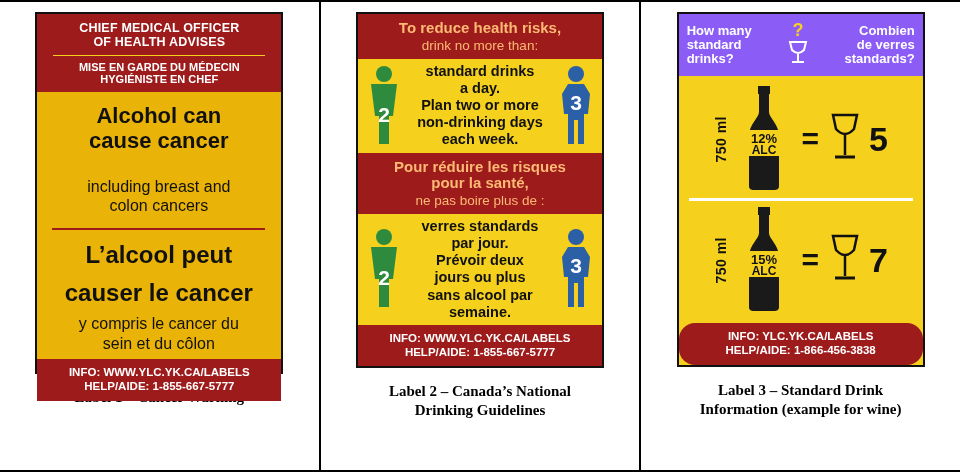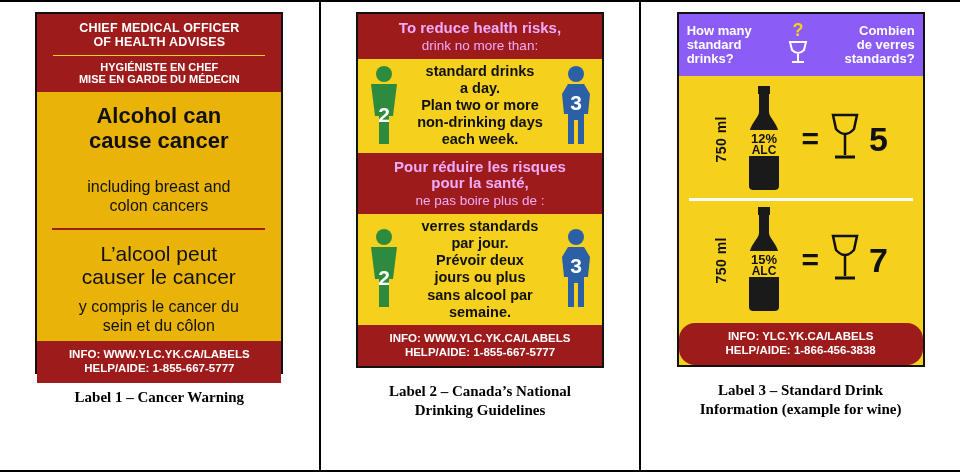--- a/index.html
+++ b/index.html
@@ -98,44 +98,45 @@
   .l1-sub {
     font-size: 16px;
     line-height: 1.2;
     margin-top: 24px;
   }
   .l1-sep {
     border-top: 2px solid #9e1b1b;
     margin: 12px 6px 12px 6px;
   }
   .l1-head2 {
-    font-weight: normal;
-    font-size: 21px;
+    font-weight: bold;
+    font-size: 24px;
     line-height: 1.12;
+    margin-top: 11px;
   }
   .l1-sub2 {
     font-size: 16px;
     line-height: 1.2;
     margin-top: 8px;
   }
   .l1-foot {
     background: #9e1b1b;
     color: #fff;
     font-weight: bold;
     font-size: 11.5px;
     text-align: center;
     padding: 6px 4px 7px 4px;
     line-height: 1.25;
   }
 
   
   .l2 { height: 362px; display: flex; flex-direction: column; }
   .l2-band {
     background: #9e1b1b;
-    color: #f0abfc;
+    color: #fdba74;
     text-align: center;
     padding: 6px 6px 6px 6px;
   }
   .l2-band .b1 { font-weight: bold; font-size: 15px; line-height: 1.1; }
   .l2-band .b2 { font-size: 13.5px; line-height: 1.15; margin-top: 1px; }
   .l2-body {
     background: #f5d11e;
     flex: 1 1 auto;
     display: flex;
     align-items: center;
@@ -248,22 +249,22 @@
 
 <div id="page">
   <div class="columns">
 
     <div class="col">
       <div class="label-card l1">
         <div class="l1-top">
           <div class="line-a">CHIEF MEDICAL OFFICER</div>
           <div class="line-a">OF HEALTH ADVISES</div>
           <div class="l1-rule"></div>
+          <div class="line-b">MISE EN GARDE DU MÉDECIN</div>
           <div class="line-b">HYGIÉNISTE EN CHEF</div>
-          <div class="line-b">MISE EN GARDE DU MÉDECIN</div>
         </div>
         <div class="l1-mid">
           <div class="l1-head">Alcohol can</div>
           <div class="l1-head">cause cancer</div>
           <div class="l1-sub">including breast and</div>
           <div class="l1-sub" style="margin-top:0">colon cancers</div>
           <div class="l1-sep"></div>
           <div class="l1-head2">L’alcool peut</div>
           <div class="l1-head2">causer le cancer</div>
           <div class="l1-sub2">y compris le cancer du</div>

